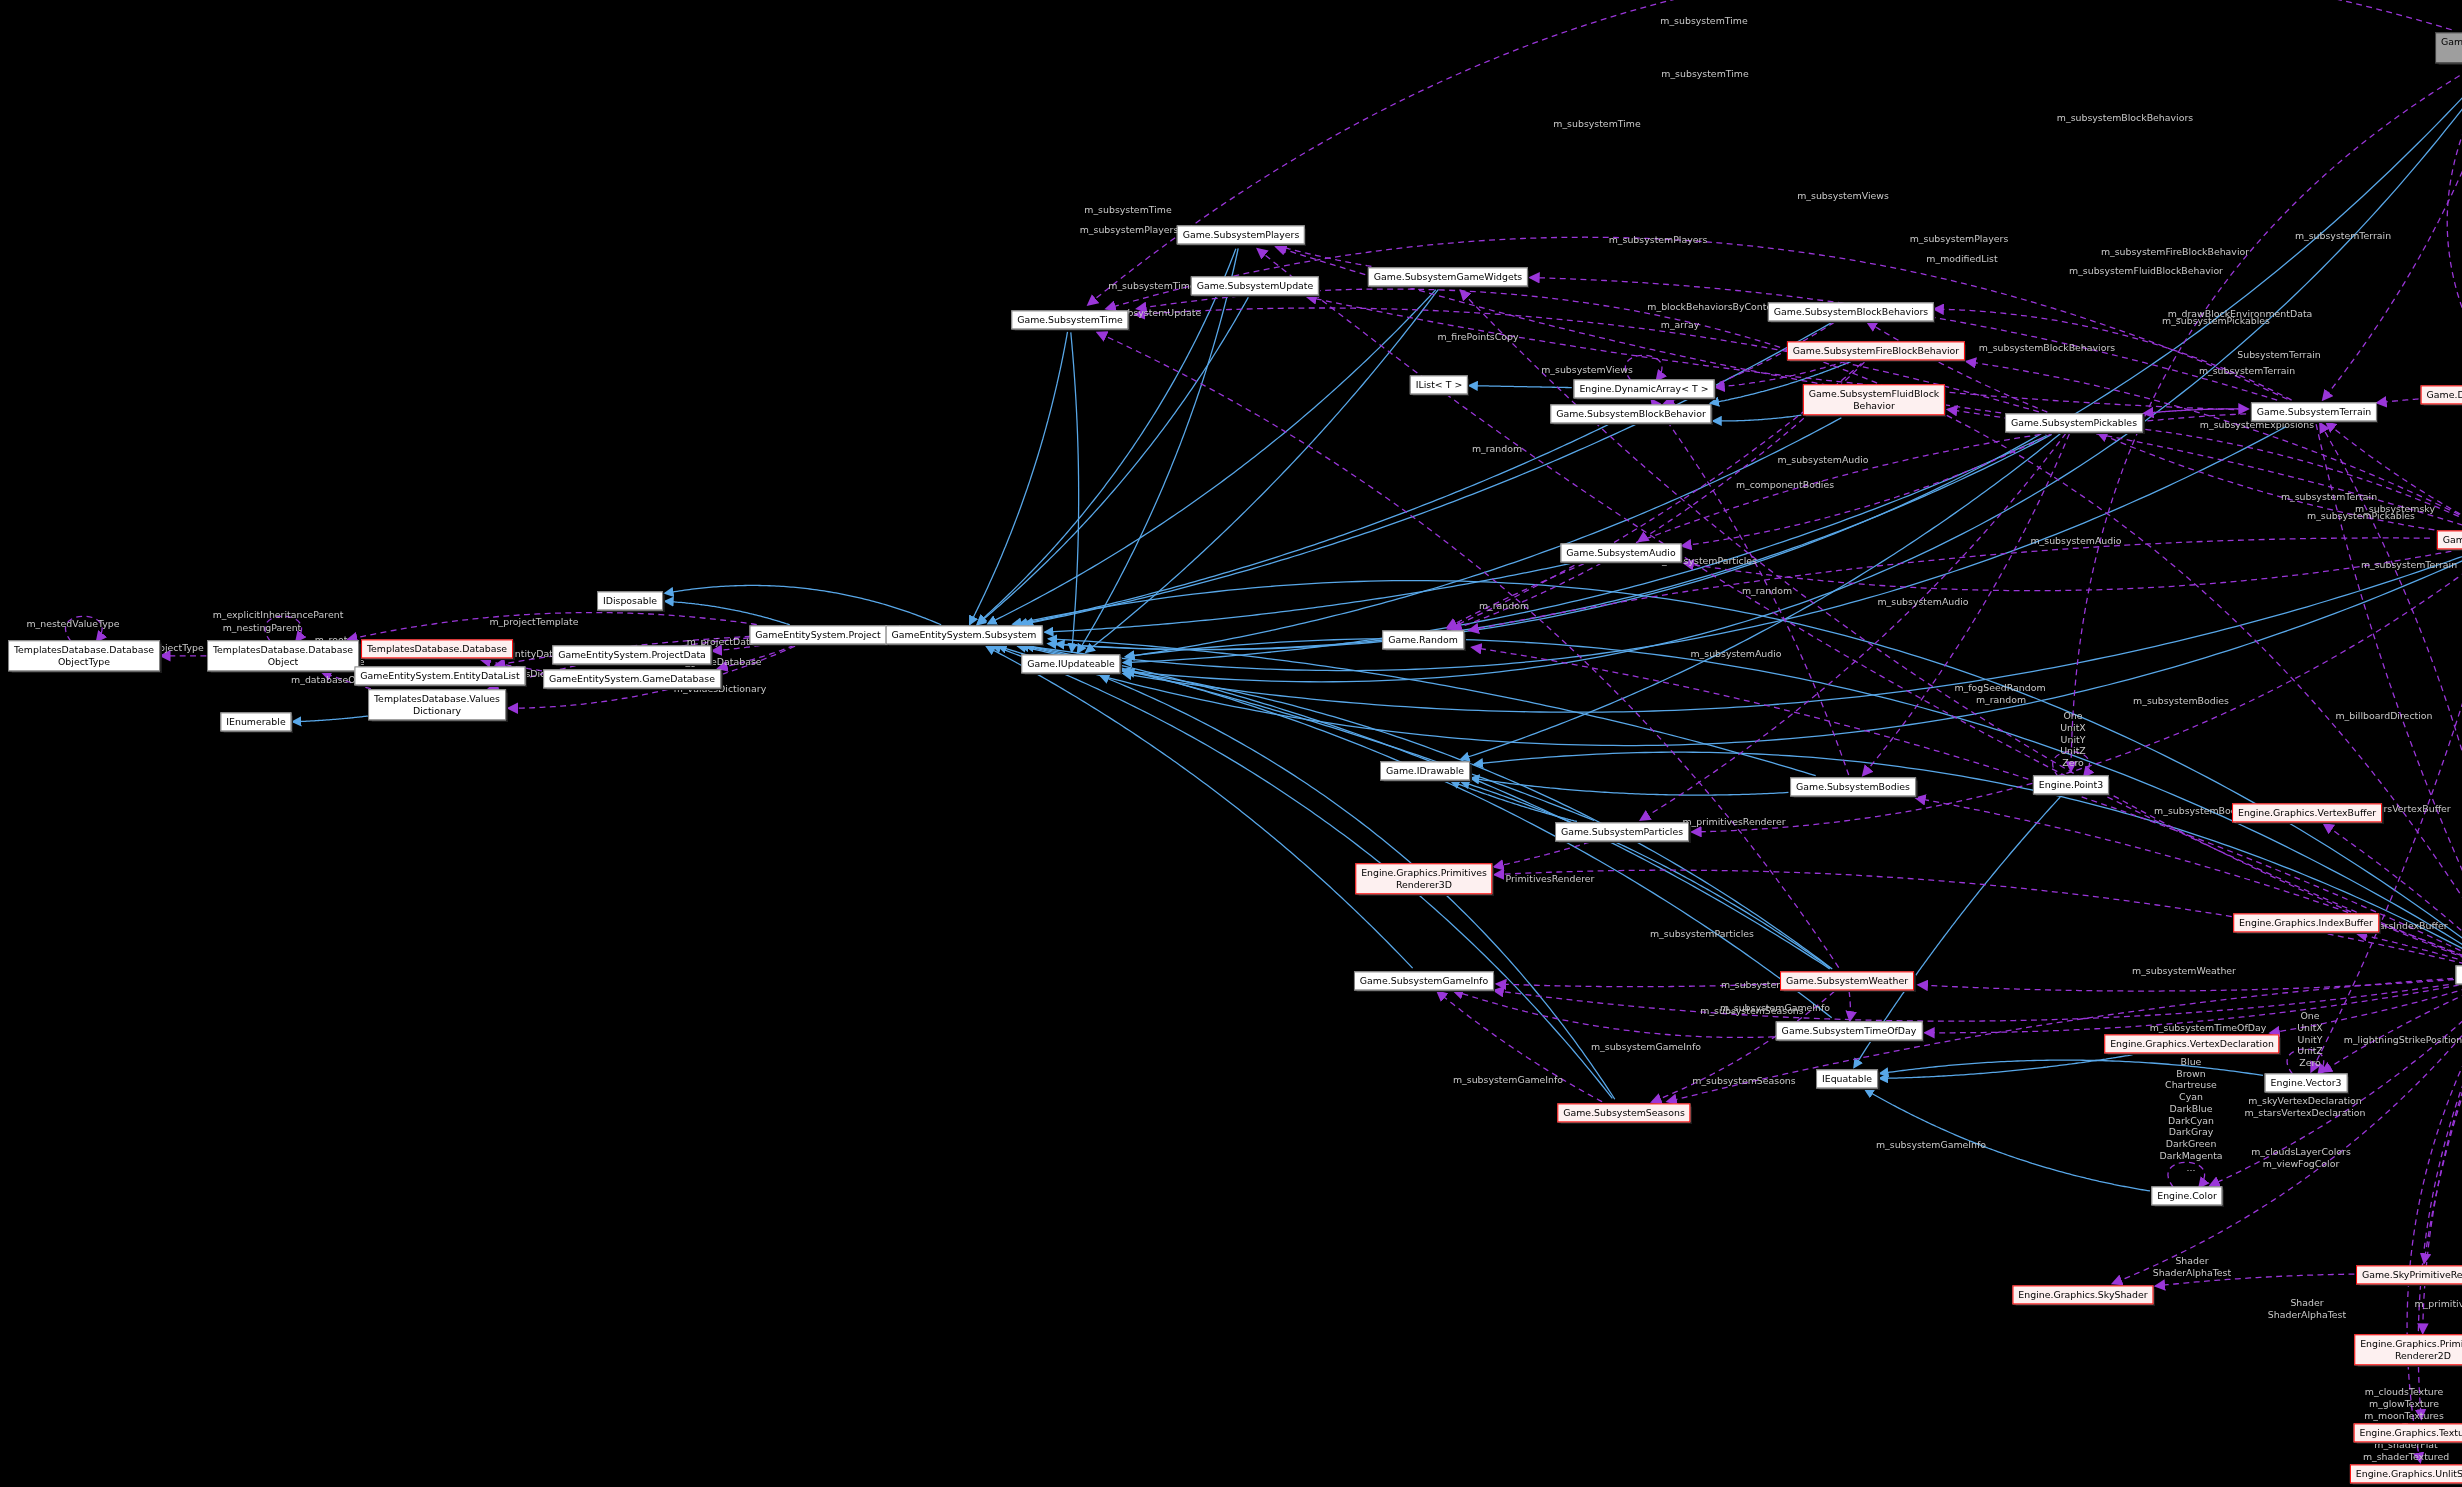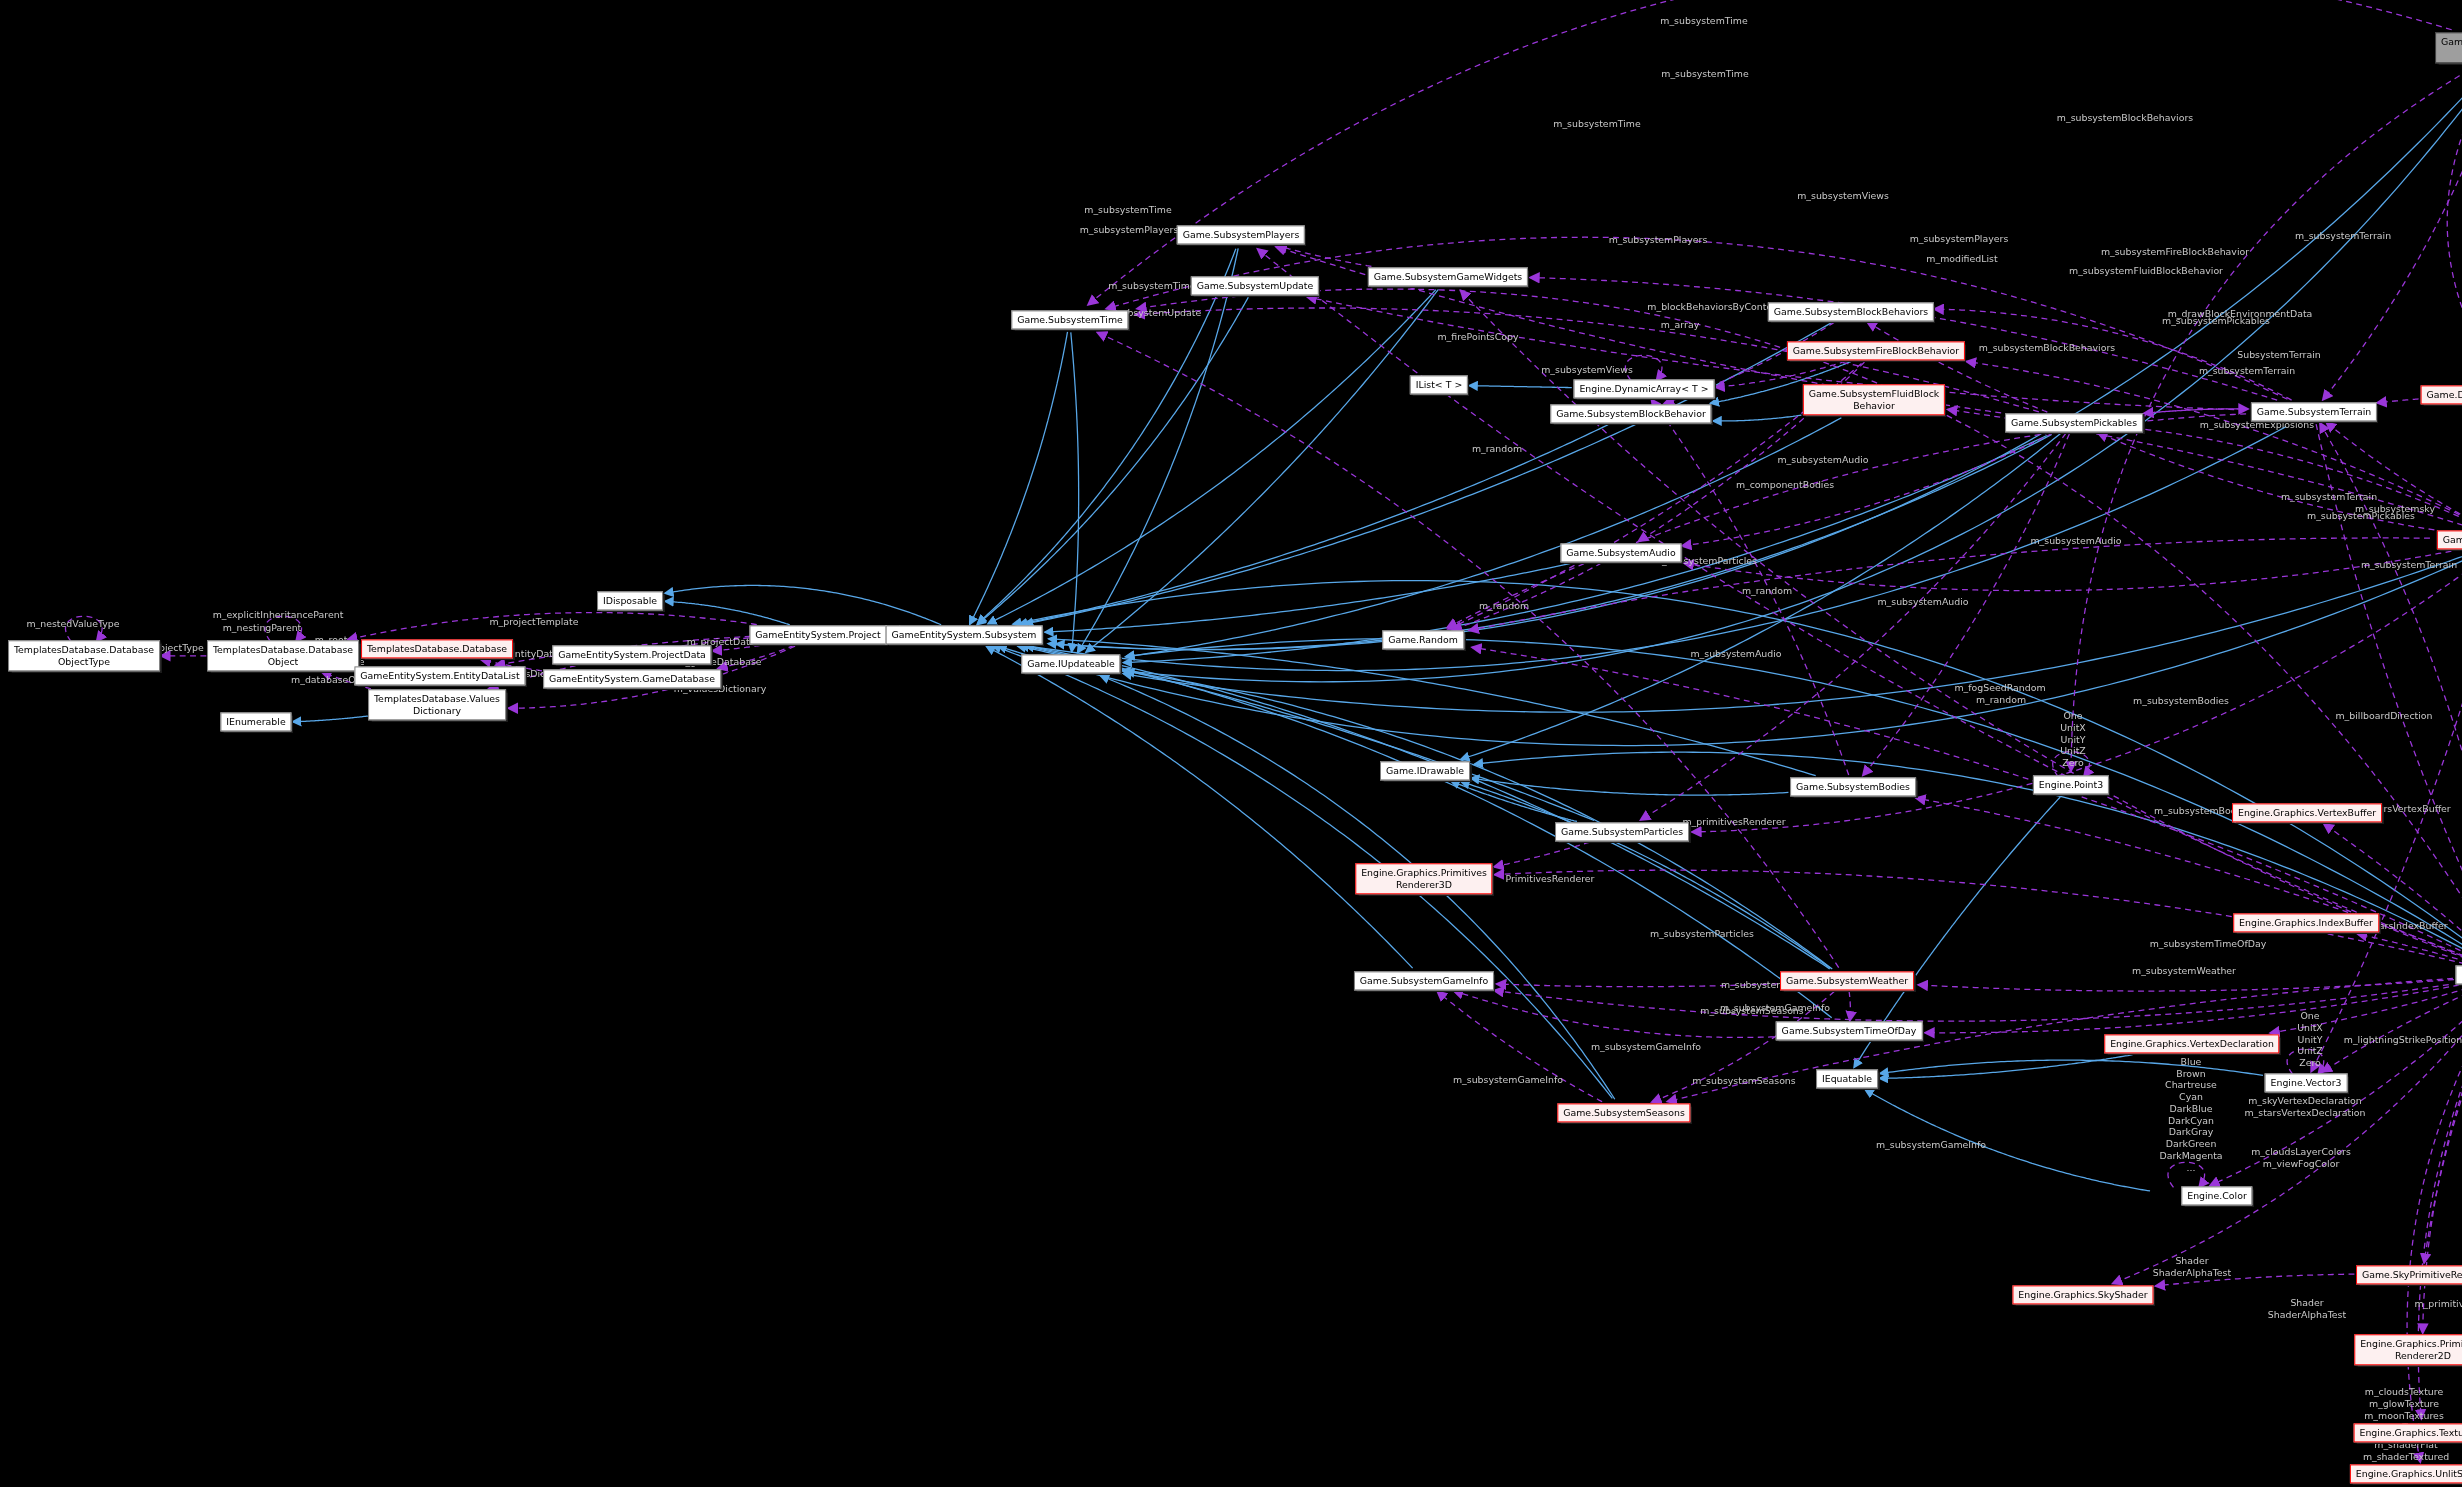--- a/index.html
+++ b/index.html
@@ -200,21 +200,21 @@
       <div class="edge-label" style="left: 2361px; top: 516px;">m_subsystemPickables</div>
       <div class="edge-label" style="left: 2247px; top: 371px;">m_subsystemTerrain</div>
       <div class="edge-label" style="left: 2409px; top: 565px;">m_subsystemTerrain</div>
       <div class="edge-label" style="left: 2343px; top: 236px;">m_subsystemTerrain</div>
       <div class="edge-label" style="left: 2329px; top: 497px;">m_subsystemTerrain</div>
       <div class="edge-label" style="left: 2279px; top: 355px;">SubsystemTerrain</div>
       <div class="edge-label" style="left: 2240px; top: 314px;">m_drawBlockEnvironmentData</div>
       <div class="edge-label" style="left: 2257px; top: 425px;">m_subsystemExplosions</div>
       <div class="edge-label" style="left: 2395px; top: 509px;">m_subsystemsky</div>
       <div class="edge-label" style="left: 2184px; top: 971px;">m_subsystemWeather</div>
-      <div class="edge-label" style="left: 2188px; top: 944px; padding-left: 40px;">m_subsystemTimeOfDay</div>
+      <div class="edge-label" style="left: 2188px; top: 1028px; padding-left: 40px;">m_subsystemTimeOfDay</div>
       <div class="edge-label" style="left: 1776px; top: 985px;">m_subsystemGameInfo</div>
       <div class="edge-label" style="left: 1775px; top: 1008px;">m_subsystemGameInfo</div>
       <div class="edge-label" style="left: 1508px; top: 1080px;">m_subsystemGameInfo</div>
       <div class="edge-label" style="left: 1646px; top: 1047px;">m_subsystemGameInfo</div>
       <div class="edge-label" style="left: 1752px; top: 1011px;">m_subsystemSeasons</div>
       <div class="edge-label" style="left: 1744px; top: 1081px;">m_subsystemSeasons</div>
       <div class="edge-label" style="left: 2181px; top: 701px;">m_subsystemBodies</div>
       <div class="edge-label" style="left: 2202px; top: 811px;">m_subsystemBodies</div>
       <div class="edge-label" style="left: 1962px; top: 259px;">m_modifiedList</div>
       <div class="edge-label" style="left: 2305px; top: 1107px;">m_skyVertexDeclaration
@@ -389,21 +389,21 @@
       </div>
       <div class="node red" style="left: 1624px; top: 1113px;">
         <div>Game.SubsystemSeasons</div>
       </div>
       <div class="node red" style="left: 2192px; top: 1044px;">
         <div>Engine.Graphics.VertexDeclaration</div>
       </div>
       <div class="node plain" style="left: 2306px; top: 1083px;">
         <div>Engine.Vector3</div>
       </div>
-      <div class="node plain" style="left: 2187px; top: 1196px; margin-left: 30px;">
+      <div class="node plain" style="left: 2187px; top: 1196px;">
         <div>Engine.Color</div>
       </div>
       <div class="node red" style="left: 2307px; top: 813px;">
         <div>Engine.Graphics.VertexBuffer</div>
       </div>
       <div class="node red" style="left: 2306px; top: 923px;">
         <div>Engine.Graphics.IndexBuffer</div>
       </div>
       <div class="node plain" style="left: 2511px; top: 975px;">
         <div>Game.SubsystemSky</div>

